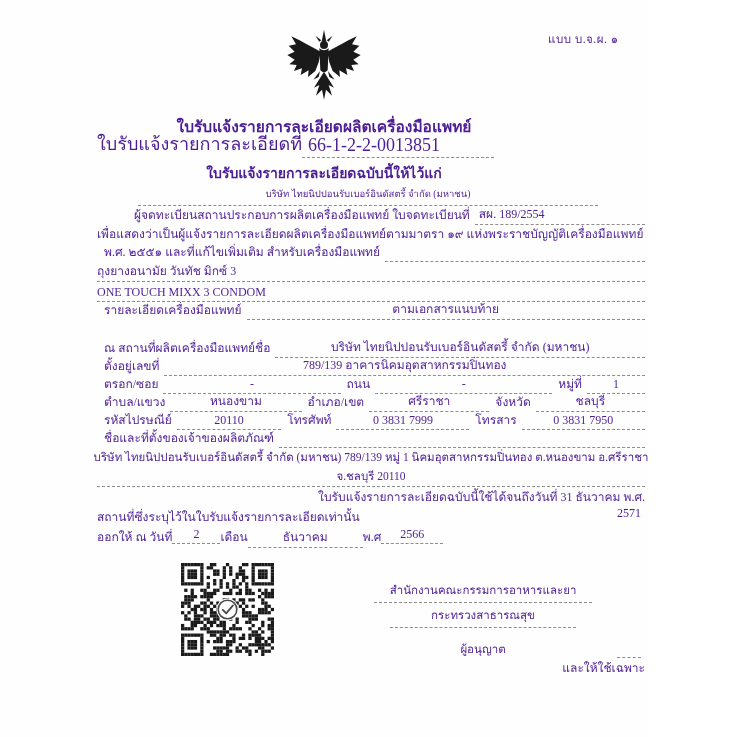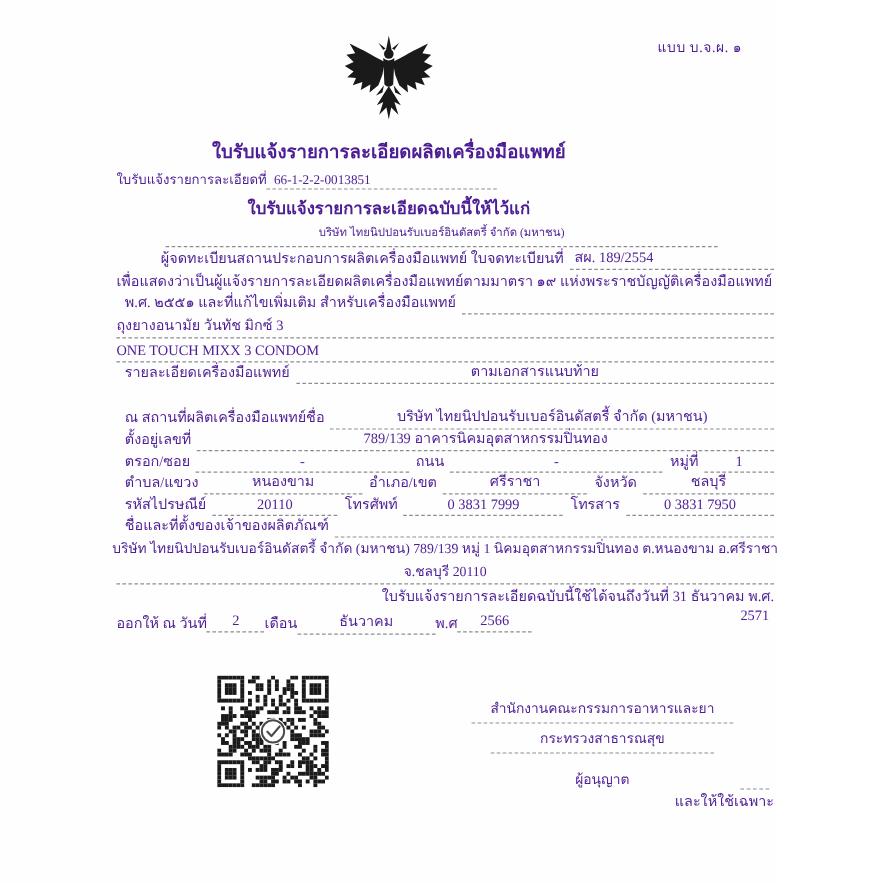--- a/index.html
+++ b/index.html
@@ -4,47 +4,47 @@
 <style>
   html,body{margin:0;padding:0;background:#ffffff;}
   .page{
     position:relative;width:648px;height:737px;background:#fefefe;
     font-family:Liberation Serif, serif;color:#4c1d95;overflow:hidden;
   }
   .form-code{position:absolute;top:30px;left:548px;font-size:11.5px;letter-spacing:.5px;}
   .emblem{position:absolute;top:27px;left:0;right:0;text-align:center;}
   .emblem svg{width:80px;height:84px;}
   .title{position:absolute;top:114px;left:0;right:0;text-align:center;font-size:15.5px;font-weight:bold;}
-  .docrow{position:absolute;top:141px;left:97px;display:flex;align-items:flex-end;font-size:11px;height:17px;}
+  .docrow{position:absolute;top:141px;left:97px;display:flex;align-items:flex-end;font-size:18px;height:17px;}
   .docrow .num{border-bottom:1px dashed #8d8d8d;min-width:180px;padding:0 6px 1px 6px;text-align:left;}
   .subtitle{position:absolute;top:162px;left:0;right:0;text-align:center;font-size:14px;font-weight:bold;}
   .grantee{position:absolute;top:186px;left:138px;width:460px;text-align:center;font-size:9.5px;
            border-bottom:1px dashed #8d8d8d;padding-bottom:4px;}
   .main{position:absolute;top:207px;left:97px;width:548px;font-size:12px;}
   .row{display:flex;align-items:flex-end;height:18px;white-space:nowrap;margin-left:7px;}
   .row .lbl{padding-right:5px;padding-bottom:1px;}
   .row .lbl.mid{padding-left:6px;}
   .indent{padding-left:30px;}
   .fill{flex:1;border-bottom:1px dashed #8d8d8d;text-align:center;padding-bottom:1px;min-width:20px;}
   .fill.left{text-align:left;padding-left:4px;}
   .plain{height:18px;display:flex;align-items:flex-end;white-space:nowrap;padding-bottom:1px;}
   .fullfill{height:18px;display:flex;align-items:flex-end;border-bottom:1px dashed #8d8d8d;padding-bottom:1px;white-space:nowrap;}
   .spacer{height:20px;}
   .center-line{height:18px;display:flex;align-items:flex-end;justify-content:center;font-size:11.5px;white-space:nowrap;padding-bottom:1px;}
   .center-line.underlined{border-bottom:1px dashed #8d8d8d;}
   .valid-row{height:21px;display:flex;align-items:flex-end;white-space:nowrap;flex-direction:column;}
   .valid-row .yearfill{flex:0 0 150px;border-bottom:1px dashed #8d8d8d;text-align:center;padding-bottom:1px;margin:0 4px;}
-  .issue-row{height:20px;display:flex;align-items:center;white-space:nowrap;}
+  .issue-row{height:20px;display:flex;align-items:flex-start;white-space:nowrap;}
   .issue-row .f-day{flex:0 0 48px;}
   .issue-row .f-month{flex:0 0 115px;}
   .issue-row .f-year{flex:0 0 62px;}
   .issue-row .seg{border-bottom:1px dashed #8d8d8d;text-align:center;padding-bottom:1px;}
   .issue-row .gap{flex:1;}
   .qr{position:absolute;top:563px;left:181px;width:93px;height:93px;}
-  .sig{position:absolute;top:581px;left:393px;width:218px;font-size:11.5px;text-align:center;}
+  .sig{position:absolute;top:581px;left:374px;width:218px;font-size:11.5px;text-align:center;}
   .sig .org1{padding-bottom:3px;border-bottom:1px dashed #8d8d8d;}
   .sig .org2{margin:3px 16px 0 16px;padding-bottom:3px;border-bottom:1px dashed #8d8d8d;}
   .sig .role{margin-top:12px;}
   .w58{flex:0 0 58px;}
 </style>
 </head>
 <body>
 
 <div class="page">
 
@@ -145,20 +145,21 @@
 
     <div class="center-line">บริษัท ไทยนิปปอนรับเบอร์อินดัสตรี้ จำกัด (มหาชน) 789/139  หมู่ 1  นิคมอุตสาหกรรมปิ่นทอง ต.หนองขาม อ.ศรีราชา</div>
     <div class="center-line underlined">จ.ชลบุรี 20110</div>
 
     <div class="valid-row">
       <span class="lbl indent">ใบรับแจ้งรายการละเอียดฉบับนี้ใช้ได้จนถึงวันที่ 31 ธันวาคม  พ.ศ.</span>
       <span class="yearfill">2571</span>
       <span class="lbl" style="padding-left:6px">และให้ใช้เฉพาะ</span>
     </div>
 
+    <div class="plain">สถานที่ซึ่งระบุไว้ในใบรับแจ้งรายการละเอียดเท่านั้น</div>
 
     <div class="issue-row">
       <span class="lbl">ออกให้ ณ วันที่</span>
       <span class="seg f-day">2</span>
       <span class="lbl mid">เดือน</span>
       <span class="seg f-month">ธันวาคม</span>
       <span class="lbl mid">พ.ศ</span>
       <span class="seg f-year">2566</span>
       <span class="gap"></span>
     </div>

